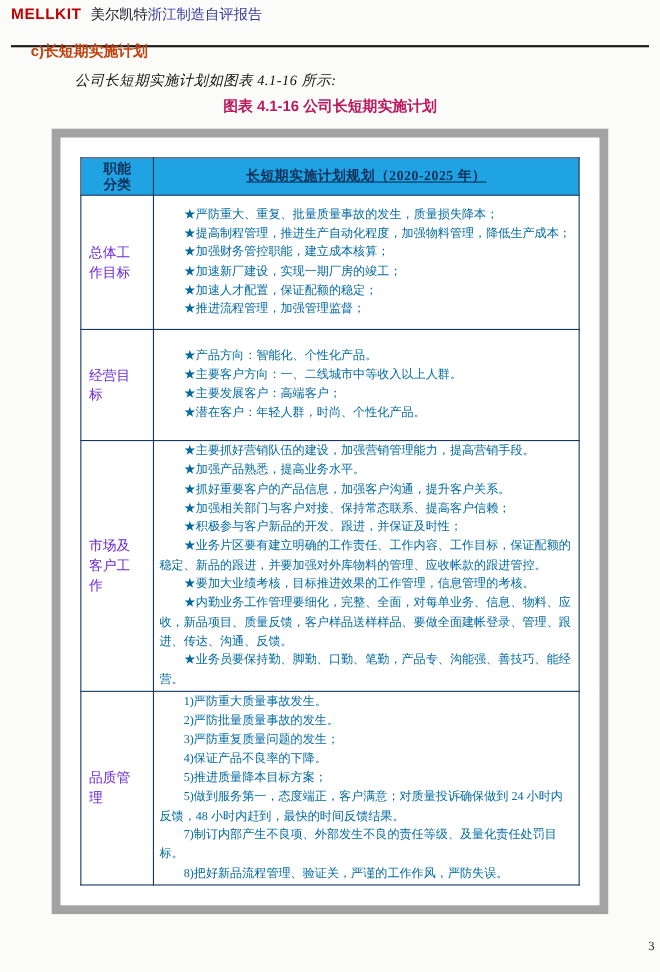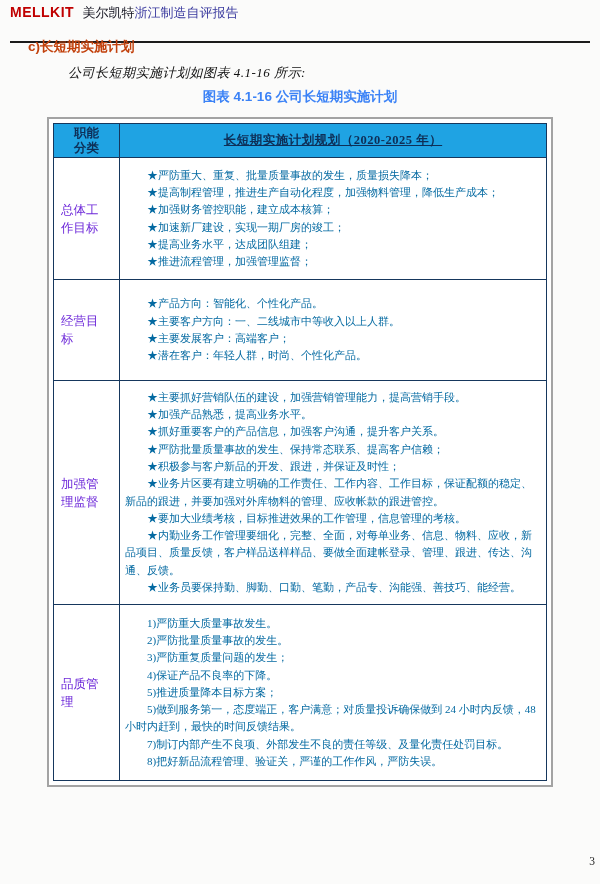--- a/index.html
+++ b/index.html
@@ -53,30 +53,30 @@
   }
 
   
   .table-caption {
     position: absolute;
     left: 0; right: 0; top: 88px;
     text-align: center;
     font-family: "Liberation Sans", sans-serif;
     font-weight: bold;
     font-size: 13.5px;
-    color: #3b82f6;
+    color: #be185d;
   }
 
   
   .table-frame {
     position: absolute;
     left: 47px; top: 117px;
     width: 506px;
-    border: 2px solid #a3a3a3;
-    padding: 4px;
+    border: 8px solid #a3a3a3;
+    padding: 18px;
     background: #fff;
   }
   table.plan-table {
     border-collapse: collapse;
     width: 100%;
     table-layout: fixed;
   }
   col.c1 { width: 66px; }
   .plan-table th, .plan-table td {
     border: 1px solid #16375d;
@@ -155,44 +155,44 @@
           <th class="plan-head">长短期实施计划规划（2020-2025 年）</th>
         </tr>
       <tr class="body-row row-0">
             <td class="cat-cell">总体工作目标</td>
             <td class="content-cell">
               <div class="cell-inner">
                 <p>★严防重大、重复、批量质量事故的发生，质量损失降本；</p>
                 <p>★提高制程管理，推进生产自动化程度，加强物料管理，降低生产成本；</p>
                 <p>★加强财务管控职能，建立成本核算；</p>
                 <p>★加速新厂建设，实现一期厂房的竣工；</p>
-                <p>★提高业务水平，达成团队组建；</p>
+                <p>★加速人才配置，保证配额的稳定；</p>
                 <p>★推进流程管理，加强管理监督；</p>
               </div>
             </td>
           </tr>
           <tr class="body-row row-1">
             <td class="cat-cell">经营目标</td>
             <td class="content-cell">
               <div class="cell-inner">
                 <p>★产品方向：智能化、个性化产品。</p>
                 <p>★主要客户方向：一、二线城市中等收入以上人群。</p>
                 <p>★主要发展客户：高端客户；</p>
                 <p>★潜在客户：年轻人群，时尚、个性化产品。</p>
               </div>
             </td>
           </tr>
           <tr class="body-row row-2">
-            <td class="cat-cell">加强管理监督</td>
+            <td class="cat-cell">市场及客户工作</td>
             <td class="content-cell">
               <div class="cell-inner">
                 <p>★主要抓好营销队伍的建设，加强营销管理能力，提高营销手段。</p>
                 <p>★加强产品熟悉，提高业务水平。</p>
                 <p>★抓好重要客户的产品信息，加强客户沟通，提升客户关系。</p>
-                <p>★严防批量质量事故的发生、保持常态联系、提高客户信赖；</p>
+                <p>★加强相关部门与客户对接、保持常态联系、提高客户信赖；</p>
                 <p>★积极参与客户新品的开发、跟进，并保证及时性；</p>
                 <p>★业务片区要有建立明确的工作责任、工作内容、工作目标，保证配额的稳定、新品的跟进，并要加强对外库物料的管理、应收帐款的跟进管控。</p>
                 <p>★要加大业绩考核，目标推进效果的工作管理，信息管理的考核。</p>
                 <p>★内勤业务工作管理要细化，完整、全面，对每单业务、信息、物料、应收，新品项目、质量反馈，客户样品送样样品、要做全面建帐登录、管理、跟进、传达、沟通、反馈。</p>
                 <p>★业务员要保持勤、脚勤、口勤、笔勤，产品专、沟能强、善技巧、能经营。</p>
               </div>
             </td>
           </tr>
           <tr class="body-row row-3">
             <td class="cat-cell">品质管理</td>

